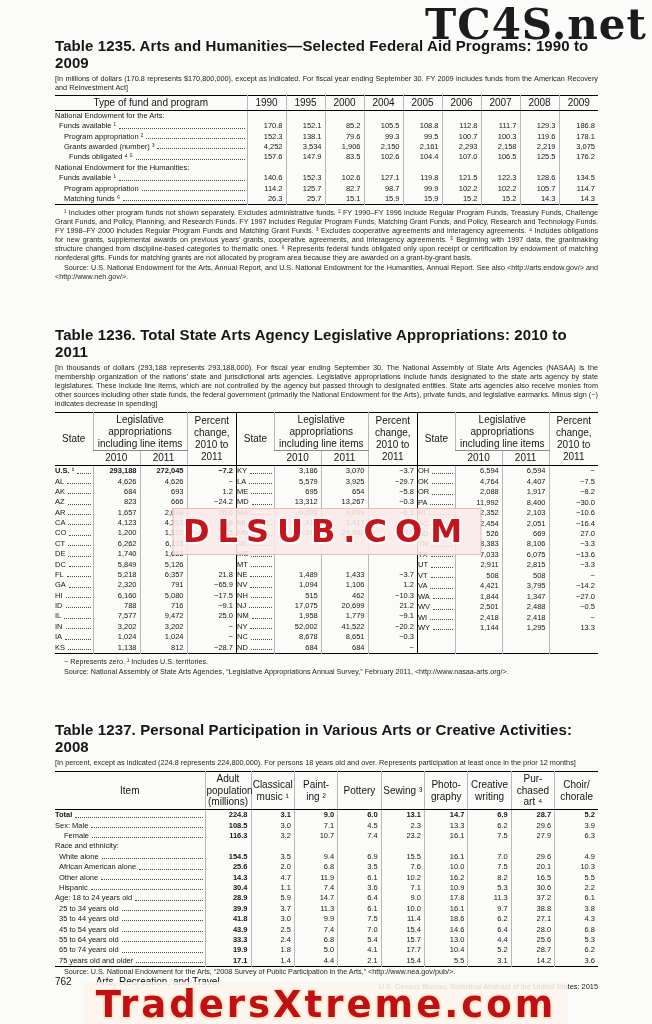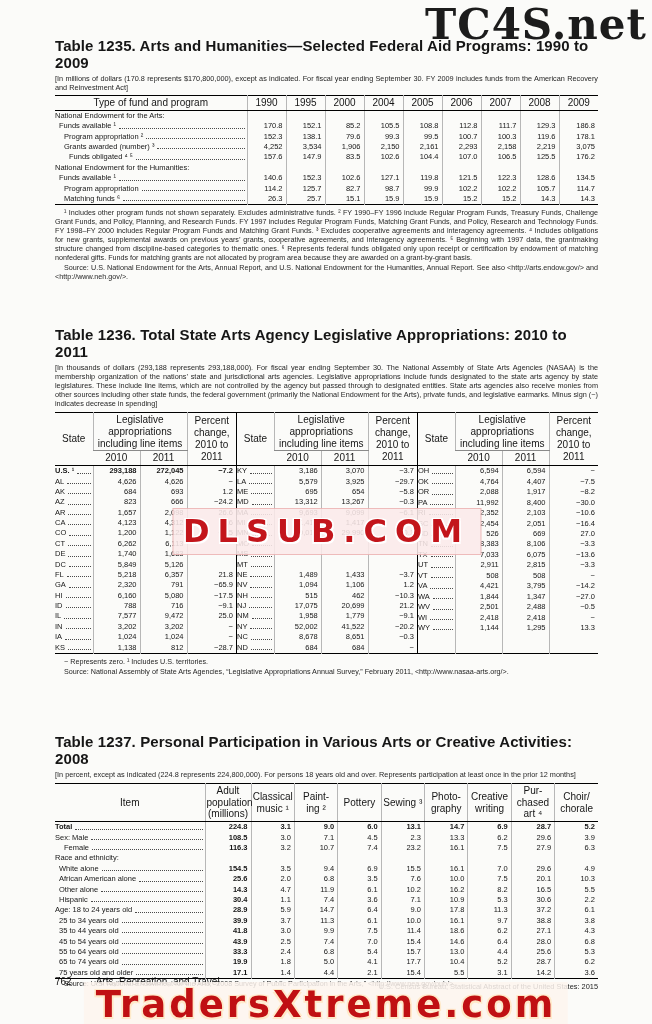--- a/index.html
+++ b/index.html
@@ -49,21 +49,21 @@
   .t1237{margin-top:4px;border-top:1.5px solid #000;border-bottom:1px solid #000}
   .t1237 thead th{border-bottom:1px solid #000;height:28px}
   .t1237 thead th+th{border-left:1px solid #b7b7b7}
   .t1237 .h-item{width:150px}
   .t1237 .h-pop{width:46px}
   .t1237 tbody td{height:10.4px}
   .popcol{font-weight:700}
 
   .sec1235{padding-top:37px}
   .sec1236{margin-top:44px}
-  .sec1237{margin-top:56px}
+  .sec1237{margin-top:44px}
 
   
   .footer-line{position:absolute;left:55px;top:976px;font-size:10px;color:#111}
   .footer-line .pg{margin-right:24px}
   .census{position:absolute;right:54px;top:982px;font-size:7.4px;color:#222;z-index:1}
 
   
   .wm-top{position:absolute;top:0;right:5px;z-index:5;font-family:"DejaVu Serif",serif;
           font-weight:700;font-size:42px;letter-spacing:1px;color:#1c1c1c}
   .wm-dlsub{position:absolute;top:96px;left:50%;transform:translateX(-50%);z-index:6;

